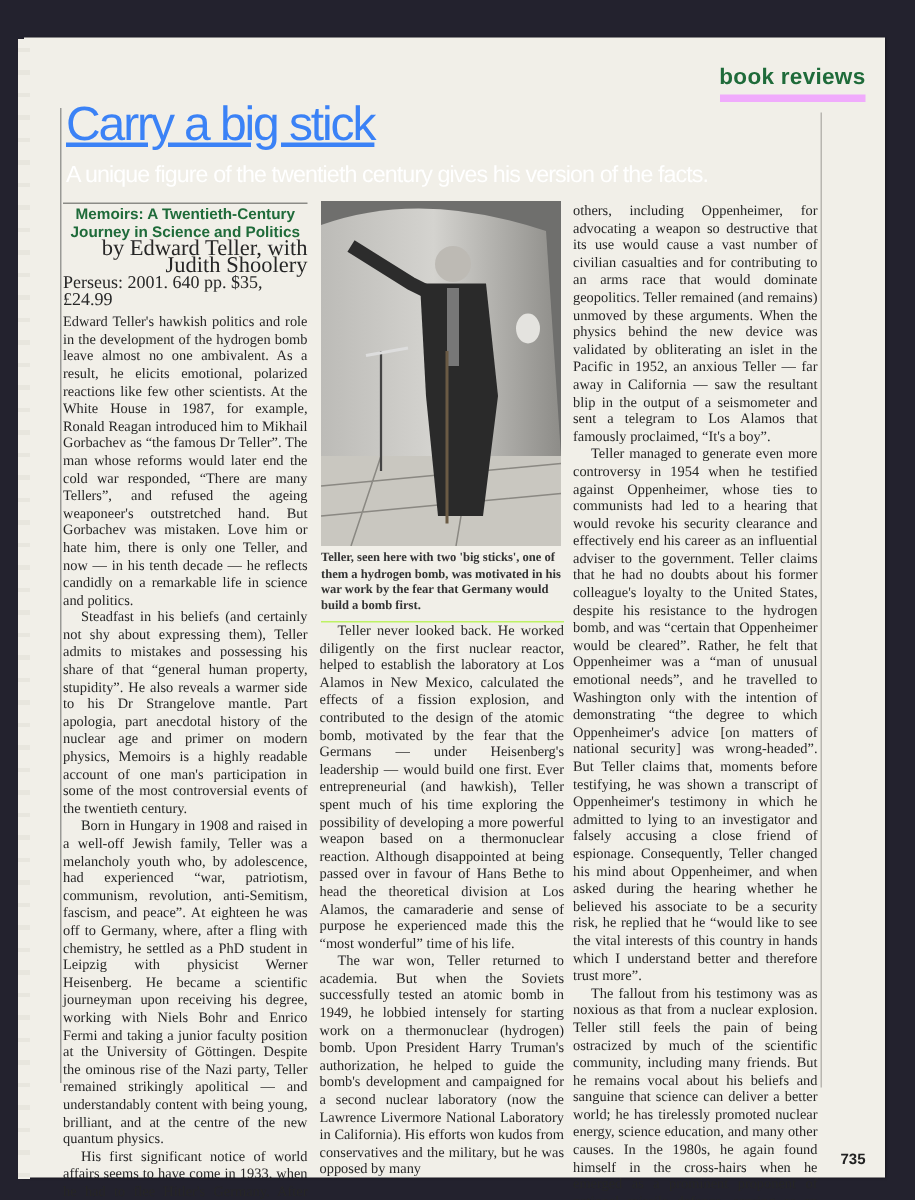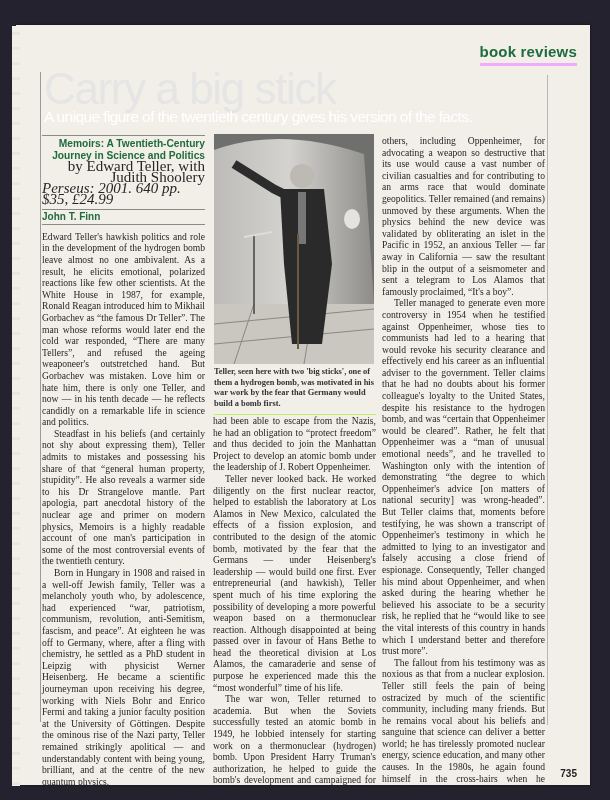--- a/index.html
+++ b/index.html
@@ -15,54 +15,55 @@
     box-shadow: 0 0 2px rgba(0,0,0,0.6);
   }
   .torn {
     position:absolute; left:12px; top:26px; width:8px; height:760px;
     background:repeating-linear-gradient(180deg,#f1efe8 0 6px,#e8e6de 6px 9px,#f1efe8 9px 15px);
   }
   .section-tag {
     position:absolute; right:33px; top:43px;
     font-family:"Liberation Sans","DejaVu Sans",sans-serif;
     font-weight:bold; font-size:15px; color:#1f6b3a;
-    padding-bottom:3px; border-bottom:3px solid #f0abfc;
+    padding-bottom:3px; border-bottom:5px solid #f0abfc;
     letter-spacing:0.2px;
   }
   .rule-left { position:absolute; left:40px; top:72px; width:1px; height:650px; background:#9a9a96; }
   .rule-right { position:absolute; left:547px; top:75px; width:1px; height:650px; background:#b8b6b0; }
   .headline {
     position:absolute; left:44px; top:64px;
     font-family:"Liberation Sans","DejaVu Sans",sans-serif;
-    font-size:44px; font-weight:normal; color:#e5e5e5; letter-spacing:-1.4px;
+    font-size:32px; font-weight:normal; color:#3b82f6; letter-spacing:-1.4px;
     margin:0;
+    text-decoration:underline;
   }
   .standfirst {
     position:absolute; left:44px; top:108px;
     font-family:"Liberation Sans","DejaVu Sans",sans-serif;
     font-size:15.5px; color:#ffffff; letter-spacing:-0.6px; margin:0;
   }
   .col {
     position:absolute; top:135px; width:163px;
     font-size:9.6px; line-height:11.6px; color:#262626;
     text-align:justify;
   }
   .col p { margin:0; text-indent:12px; }
   .col p.first { text-indent:0;font-family:Liberation Serif, serif; }
   .col1 { left:42px; }
   .col2 { left:213px; top:415px; }
   .col3 { left:382px; }
   .book-box { border-top:1px solid #8b8b86; padding-top:2px; margin-bottom:4px; }
   .book-title {
     font-family:"Liberation Sans","DejaVu Sans",sans-serif;
     font-weight:bold; color:#1f6b3a; font-size:10.2px; line-height:11.6px;
-    text-align:right;
+    text-align:center;
   }
   .book-author { text-align:right; font-size:15px; line-height:11px; }
-  .book-pub { text-align:left; font-style:italic; font-size:15px; line-height:11px; }
+  .book-pub { text-align:left; font-size:12px; line-height:11px; }
   .reviewer {
     border-top:1px solid #8b8b86; border-bottom:1px solid #8b8b86;
     padding:1px 0 1px; margin-bottom:6px;
     font-family:"Liberation Sans","DejaVu Sans",sans-serif;
     font-weight:bold; color:#1f6b3a; font-size:10px; text-align:left;
   }
   .photo {
     position:absolute; left:214px; top:134px; width:160px; height:230px;
     background:linear-gradient(180deg,#9a9a98 0%,#7a7a78 40%,#5e5e5c 70%,#8a8a88 100%);
     overflow:hidden;
@@ -98,21 +99,20 @@
 <h1 class="headline">Carry a big stick</h1>
 <p class="standfirst">A unique figure of the twentieth century gives his version of the facts.</p>
 
 <div class="col col1">
   <div class="book-box">
     <div class="book-title">Memoirs: A Twentieth-Century</div>
     <div class="book-title">Journey in Science and Politics</div>
     <div class="book-author">by Edward Teller, with Judith Shoolery</div>
     <div class="book-pub">Perseus: 2001. 640 pp. $35, £24.99</div>
   </div>
-  <div class="reviewer">John T. Finn</div>
   <p class="first">Edward Teller's hawkish politics and role in the development of the hydrogen bomb leave almost no one ambivalent. As a result, he elicits emotional, polarized reactions like few other scientists. At the White House in 1987, for example, Ronald Reagan introduced him to Mikhail Gorbachev as “the famous Dr Teller”. The man whose reforms would later end the cold war responded, “There are many Tellers”, and refused the ageing weaponeer's outstretched hand. But Gorbachev was mistaken. Love him or hate him, there is only one Teller, and now — in his tenth decade — he reflects candidly on a remarkable life in science and politics.</p>
   <p>Steadfast in his beliefs (and certainly not shy about expressing them), Teller admits to mistakes and possessing his share of that “general human property, stupidity”. He also reveals a warmer side to his Dr Strangelove mantle. Part apologia, part anecdotal history of the nuclear age and primer on modern physics, Memoirs is a highly readable account of one man's participation in some of the most controversial events of the twentieth century.</p>
   <p>Born in Hungary in 1908 and raised in a well-off Jewish family, Teller was a melancholy youth who, by adolescence, had experienced “war, patriotism, communism, revolution, anti-Semitism, fascism, and peace”. At eighteen he was off to Germany, where, after a fling with chemistry, he settled as a PhD student in Leipzig with physicist Werner Heisenberg. He became a scientific journeyman upon receiving his degree, working with Niels Bohr and Enrico Fermi and taking a junior faculty position at the University of Göttingen. Despite the ominous rise of the Nazi party, Teller remained strikingly apolitical — and understandably content with being young, brilliant, and at the centre of the new quantum physics.</p>
   <p>His first significant notice of world affairs seems to have come in 1933, when he had to flee Hitler's Germany. After stays in Copenhagen and London, Teller arrived in the United States in 1935, where he soon adopted the quiet life of a college professor with “no further ambitions and no interest in changes”. But a few years later came the discovery of nuclear fission, and with it the potential for a weapon that would change the world. While listening to President Franklin D. Roosevelt speak in 1940, Teller realized that, as one who</p>
 </div>
 
 <div class="photo" title="photo-teller-with-bomb">
   <svg width="160" height="230" viewBox="0 0 160 230">
     <defs>
       <linearGradient id="bomb" x1="0" y1="0" x2="1" y2="0">
@@ -131,21 +131,20 @@
     <path d="M20 30 L60 55 L70 60" stroke="#2c2c2c" stroke-width="9" fill="none"></path>
     <circle cx="88" cy="42" r="12" fill="#bdbab4"></circle>
     <path d="M66 55 L110 55 L118 130 L108 210 L78 210 L70 130 Z" fill="#2a2a2a"></path>
     <path d="M84 58 L92 58 L92 110 L84 110 Z" fill="#777"></path>
     <line x1="84" y1="100" x2="84" y2="215" stroke="#6a5a44" stroke-width="2"></line>
   </svg>
 </div>
 <div class="caption">Teller, seen here with two 'big sticks', one of them a hydrogen bomb, was motivated in his war work by the fear that Germany would build a bomb first.</div>
 
 <div class="col col2">
-  <p class="first">had been able to escape from the Nazis, he had an obligation to “protect freedom” and thus decided to join the Manhattan Project to develop an atomic bomb under the leadership of J. Robert Oppenheimer.</p>
   <p>Teller never looked back. He worked diligently on the first nuclear reactor, helped to establish the laboratory at Los Alamos in New Mexico, calculated the effects of a fission explosion, and contributed to the design of the atomic bomb, motivated by the fear that the Germans — under Heisenberg's leadership — would build one first. Ever entrepreneurial (and hawkish), Teller spent much of his time exploring the possibility of developing a more powerful weapon based on a thermonuclear reaction. Although disappointed at being passed over in favour of Hans Bethe to head the theoretical division at Los Alamos, the camaraderie and sense of purpose he experienced made this the “most wonderful” time of his life.</p>
   <p>The war won, Teller returned to academia. But when the Soviets successfully tested an atomic bomb in 1949, he lobbied intensely for starting work on a thermonuclear (hydrogen) bomb. Upon President Harry Truman's authorization, he helped to guide the bomb's development and campaigned for a second nuclear laboratory (now the Lawrence Livermore National Laboratory in California). His efforts won kudos from conservatives and the military, but he was opposed by many</p>
 </div>
 
 <div class="col col3">
   <p class="first">others, including Oppenheimer, for advocating a weapon so destructive that its use would cause a vast number of civilian casualties and for contributing to an arms race that would dominate geopolitics. Teller remained (and remains) unmoved by these arguments. When the physics behind the new device was validated by obliterating an islet in the Pacific in 1952, an anxious Teller — far away in California — saw the resultant blip in the output of a seismometer and sent a telegram to Los Alamos that famously proclaimed, “It's a boy”.</p>
   <p>Teller managed to generate even more controversy in 1954 when he testified against Oppenheimer, whose ties to communists had led to a hearing that would revoke his security clearance and effectively end his career as an influential adviser to the government. Teller claims that he had no doubts about his former colleague's loyalty to the United States, despite his resistance to the hydrogen bomb, and was “certain that Oppenheimer would be cleared”. Rather, he felt that Oppenheimer was a “man of unusual emotional needs”, and he travelled to Washington only with the intention of demonstrating “the degree to which Oppenheimer's advice [on matters of national security] was wrong-headed”. But Teller claims that, moments before testifying, he was shown a transcript of Oppenheimer's testimony in which he admitted to lying to an investigator and falsely accusing a close friend of espionage. Consequently, Teller changed his mind about Oppenheimer, and when asked during the hearing whether he believed his associate to be a security risk, he replied that he “would like to see the vital interests of this country in hands which I understand better and therefore trust more”.</p>
   <p>The fallout from his testimony was as noxious as that from a nuclear explosion. Teller still feels the pain of being ostracized by much of the scientific community, including many friends. But he remains vocal about his beliefs and sanguine that science can deliver a better world; he has tirelessly promoted nuclear energy, science education, and many other causes. In the 1980s, he again found himself in the cross-hairs when he emerged as a prominent proponent of national missile defence, serving as an adviser to Reagan. Teller drew fire for advocating an expensive system that relied on unproven technology (such as an X-ray laser driven by a nuclear explosion) that some thought would escalate the arms race and lead to the deployment of weapons in space.</p>
 
 </div>

